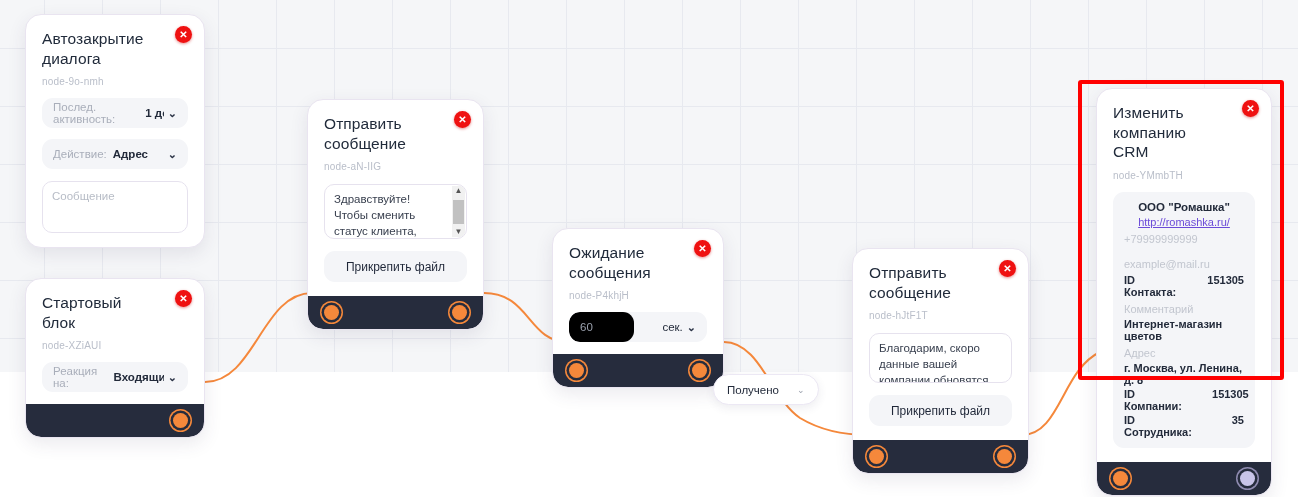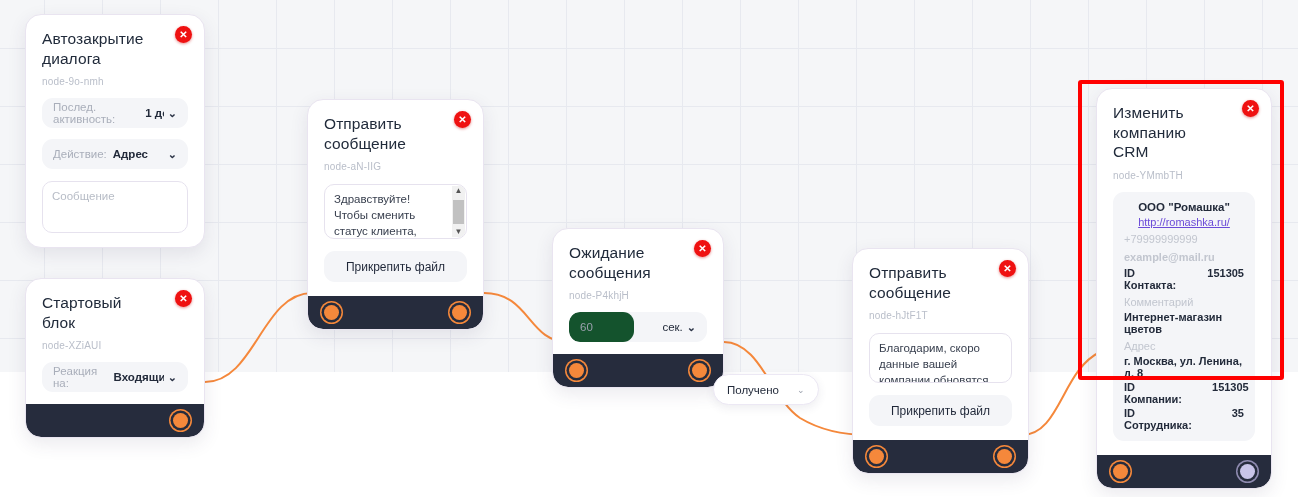--- a/index.html
+++ b/index.html
@@ -230,21 +230,21 @@
       <div class="port right"></div>
     </div>
     <div class="close-btn">✕</div>
   </div>
 
   <div class="node" style="left:552px; top:228px; width:172px;">
     <div class="node-body" style="padding-bottom:12px;">
       <div class="node-title">Ожидание сообщения</div>
       <div class="node-id">node-P4khjH</div>
       <div class="field" style="padding:0; background:#f4f5f8; overflow:hidden;">
-        <div style="background:#14532d;height:30px;width:76px;display:flex;align-items:center;padding-left:11px;color:#9aa0ad;border-radius:11px;">60</div>
+        <div style="background:#000000;height:30px;width:76px;display:flex;align-items:center;padding-left:11px;color:#9aa0ad;border-radius:11px;">60</div>
         <span style="color:#222a3a;font-weight:400;margin-left:28px;">сек.</span>
         <span class="chev" style="margin-right:11px;">⌄</span>
       </div>
     </div>
     <div class="footer">
       <div class="port left"></div>
       <div class="port right"></div>
     </div>
     <div class="close-btn">✕</div>
   </div>
@@ -264,21 +264,21 @@
   </div>
 
   <div class="node" style="left:1096px; top:88px; width:176px;">
     <div class="node-body">
       <div class="node-title">Изменить компанию CRM</div>
       <div class="node-id">node-YMmbTH</div>
       <div class="crm-card">
         <div class="crm-company">ООО "Ромашка"</div>
         <a class="crm-link">http://romashka.ru/</a>
         <div class="crm-muted">+79999999999</div>
-        <div class="crm-muted" style="margin-top:4px;font-weight:bold;">example@mail.ru</div>
+        <div class="crm-muted" style="margin-top:11px;">example@mail.ru</div>
         <div class="crm-row">
           <span>ID Контакта:</span>
           <span>151305</span>
         </div>
         <div class="crm-muted">Комментарий</div>
         <div class="crm-strong">Интернет-магазин цветов</div>
         <div class="crm-muted">Адрес</div>
         <div class="crm-strong">г. Москва, ул. Ленина, д. 8</div>
         <div class="crm-row">
           <span>ID Компании:</span>

